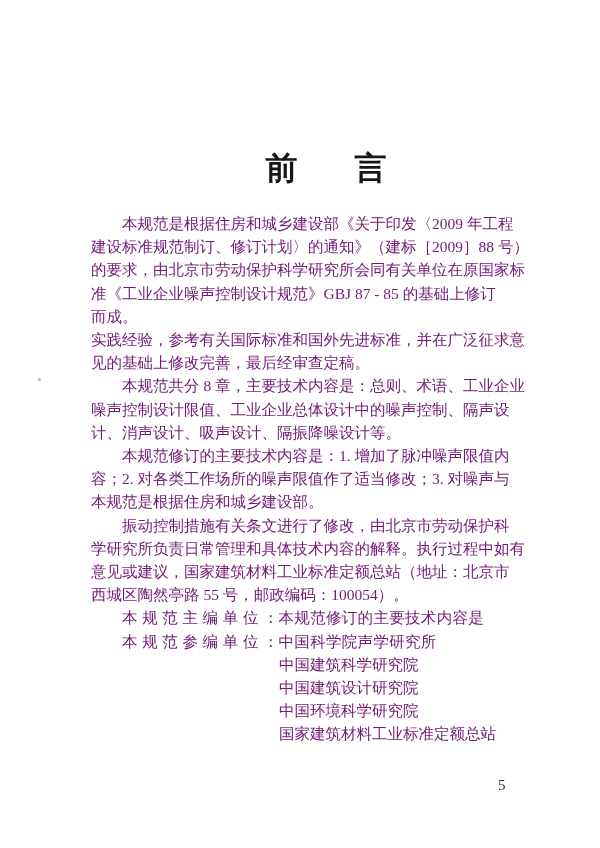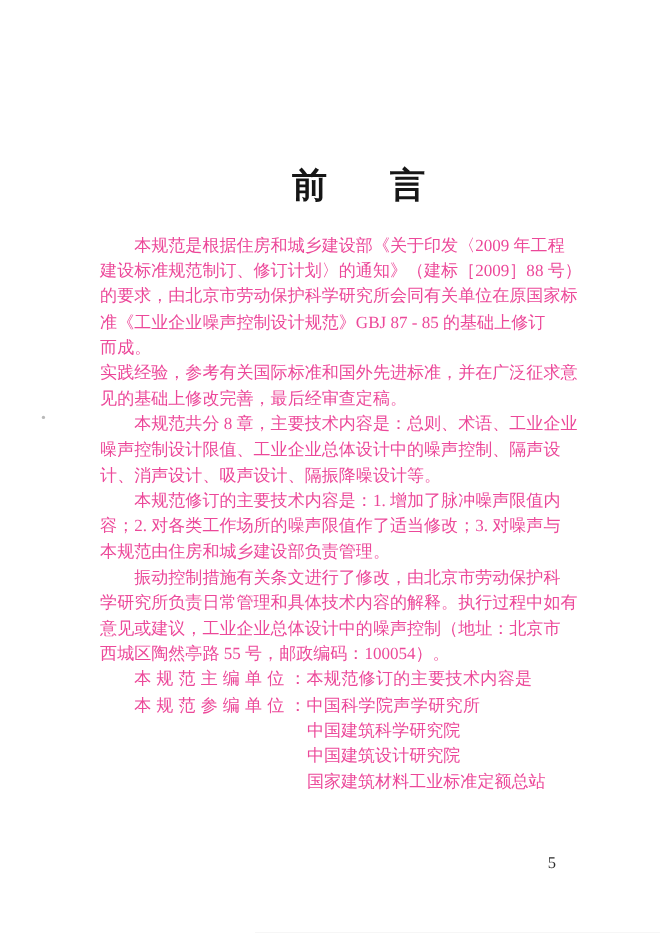--- a/index.html
+++ b/index.html
@@ -34,21 +34,21 @@
     letter-spacing: 0;
   }
   
   .flow {
     position: absolute;
     left: 91px;
     top: 212px;
     width: 436px;
     font-size: 15.5px;
     line-height: 23.2px;
-    color: #ec4899;
+    color: #701a75;
   }
   .line {
     white-space: nowrap;
   }
   .line.indent {
     padding-left: 31px;
   }
   .spaced {
     letter-spacing: 0.3em;
   }
@@ -100,36 +100,37 @@
 
     <div class="line">实践经验，参考有关国际标准和国外先进标准，并在广泛征求意</div>
     <div class="line">见的基础上修改完善，最后经审查定稿。</div>
 
     <div class="line indent">本规范共分 8 章，主要技术内容是：总则、术语、工业企业</div>
     <div class="line">噪声控制设计限值、工业企业总体设计中的噪声控制、隔声设</div>
     <div class="line">计、消声设计、吸声设计、隔振降噪设计等。</div>
 
     <div class="line indent">本规范修订的主要技术内容是：1. 增加了脉冲噪声限值内</div>
     <div class="line">容；2. 对各类工作场所的噪声限值作了适当修改；3. 对噪声与</div>
-    <div class="line">本规范由住房和城乡建设部负责管理。</div>
+    <div class="line">本规范是根据住房和城乡建设部。</div>
 
     <div class="line indent">振动控制措施有关条文进行了修改，由北京市劳动保护科</div>
     <div class="line">学研究所负责日常管理和具体技术内容的解释。执行过程中如有</div>
-    <div class="line">意见或建议，工业企业总体设计中的噪声控制（地址：北京市</div>
+    <div class="line">意见或建议，国家建筑材料工业标准定额总站（地址：北京市</div>
     <div class="line">西城区陶然亭路 55 号，邮政编码：100054）。</div>
 
     <div class="line indent unit-row">
       <span class="spaced">本规范主编单位</span><span>：</span><span class="value">本规范修订的主要技术内容是</span>
     </div>
 
     <div class="line indent unit-row">
       <span class="spaced">本规范参编单位</span><span>：</span><span class="value">中国科学院声学研究所</span>
     </div>
 
     <div class="line cont">中国建筑科学研究院</div>
     <div class="line cont">中国建筑设计研究院</div>
+    <div class="line cont">中国环境科学研究院</div>
     <div class="line cont">国家建筑材料工业标准定额总站</div>
 
   </div>
 
   <div class="page-number">5</div>
 
 </div>
 
 </body></html>

